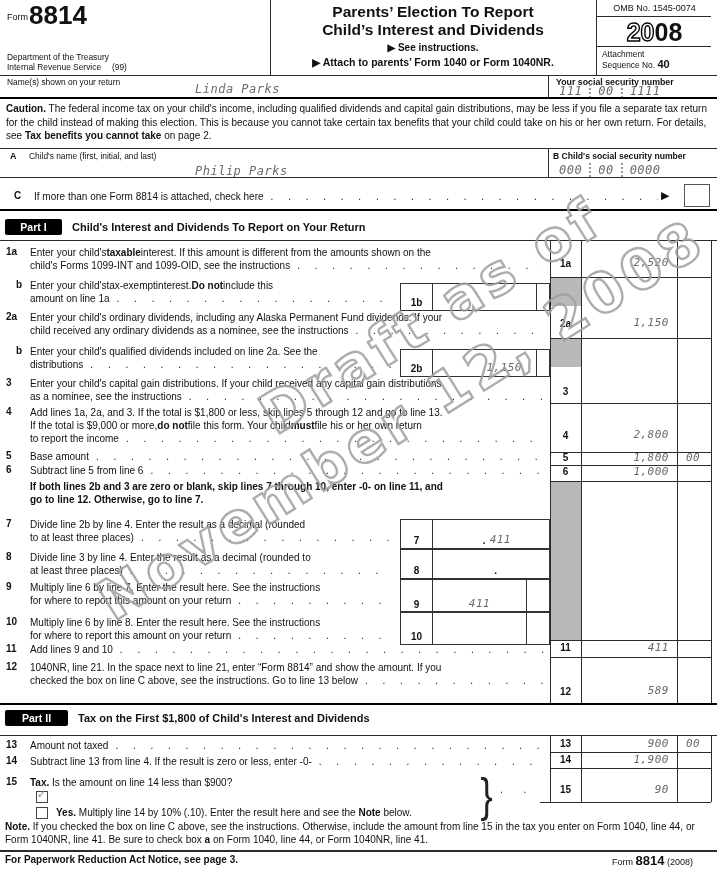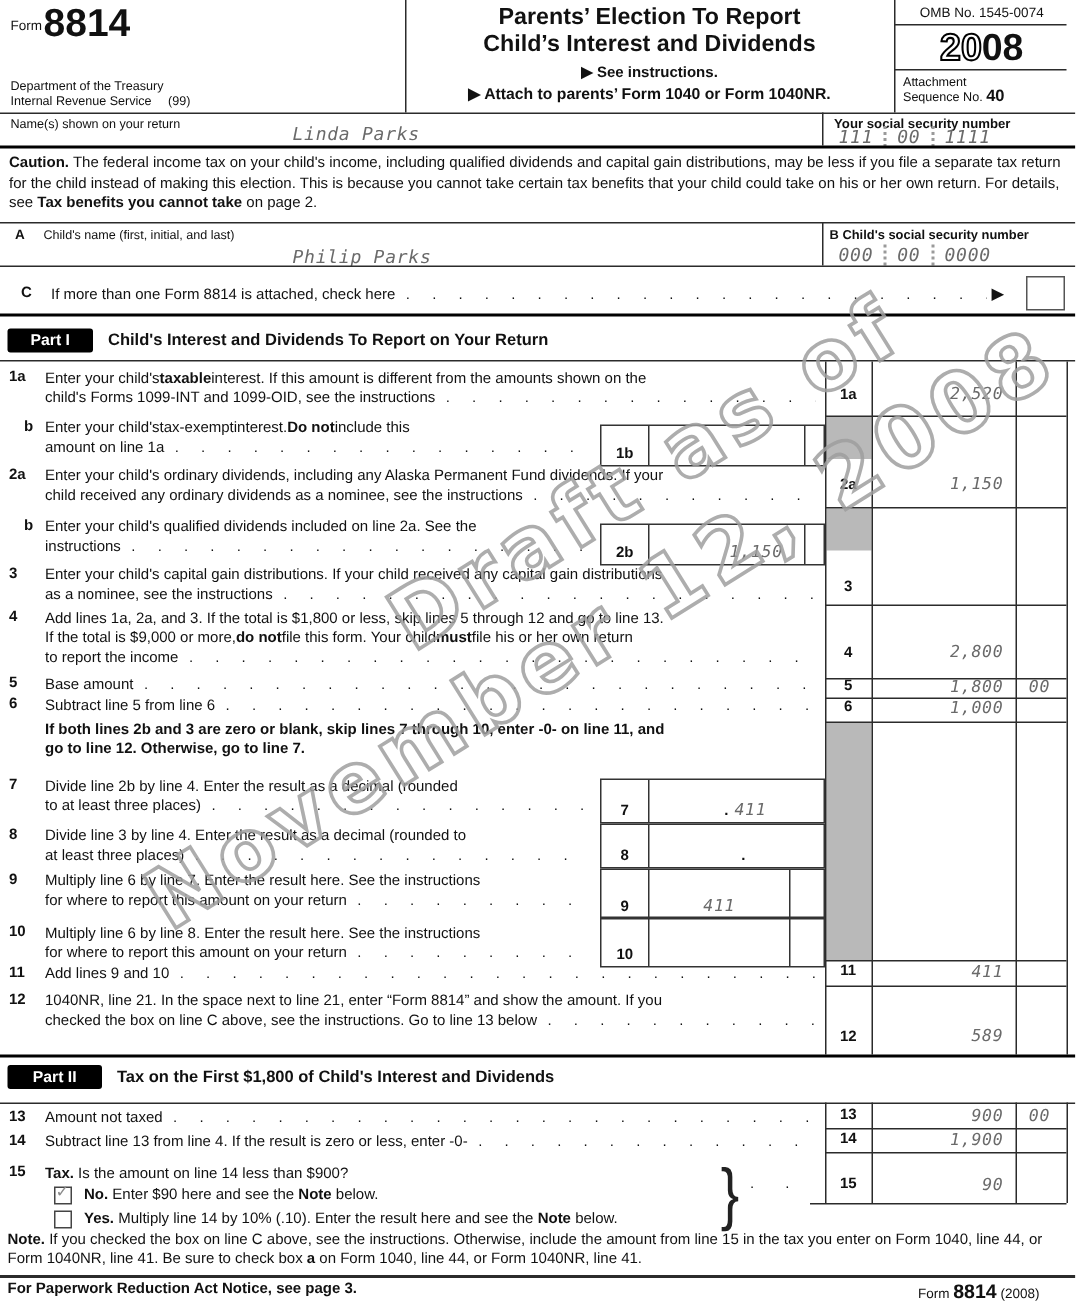--- a/index.html
+++ b/index.html
@@ -199,21 +199,21 @@
         <span class="leader">. . . . . . . . . . . . . . . . . . . . . . . . . . . . . . . . . . . . . . . . . . . . . . . . . .</span>
       </div>
   </div>
 
   <div class="lno" style="left:16px;top:345px">b</div>
   <div class="rowtxt" style="left:30px;top:345px;width:362px">
     <div class="ln">
         <span>Enter your child's qualified dividends included on line 2a. See the</span>
       </div>
     <div class="ln">
-        <span><span>instructions</span></span>
+        <span><span>distributions</span></span>
         <span class="leader">. . . . . . . . . . . . . . . . . . . . . . . . . . . . . . . . . . . . . . . . . . . . . . . . . .</span>
       </div>
   </div>
   <div class="ibox" style="top:349px;height:26px">
     <div class="blabel">2b</div>
     <div class="bval fill" style="padding-right:14px">1,150</div>
     <div style="width:12px;border-left:1px solid #333"></div>
   </div>
 
   <div class="lno" style="left:6px;top:377px">3</div>
@@ -387,21 +387,20 @@
         <span><span>Subtract line 13 from line 4. If the result is zero or less, enter -0-</span></span>
         <span class="leader">. . . . . . . . . . . . . . . . . . . . . . . . . . . . . . . . . . . . . . . . . . . . . . . . . .</span>
       </div>
   </div>
 
   <div class="lno" style="left:6px;top:776px">15</div>
   <div class="rowtxt" style="left:30px;top:776px;width:450px"><span style="font-weight: bold; margin-top: 25px;">Tax.</span><span> Is the amount on line 14 less than $900?</span></div>
   <div class="cb" style="left:36px;top:791px">
     <span class="mark">✓</span>
   </div>
-  <div class="rowtxt" style="left:56px;top:790px;width:420px"><span style="font-weight: bold;">No.</span><span>   Enter $90 here and see the </span><span style="font-weight: bold;">Note</span><span> below.</span></div>
   <div class="cb" style="left:36px;top:807px"></div>
   <div class="rowtxt" style="left:56px;top:806px;width:440px"><span style="font-weight: bold;">Yes.</span><span> Multiply line 14 by 10% (.10). Enter the result here and see the </span><span style="font-weight: bold;">Note</span><span> below.</span></div>
   <div class="abs" style="left:479px;top:768px;font-size:46px;font-weight:200;transform:scaleX(0.8);color:#222">}</div>
   <div class="abs" style="left:500px;top:784px;letter-spacing:9px">. .</div>
 
   <div class="abs" style="left:5px;top:820px;width:707px;line-height:13px;font-size:10px"><span style="font-weight: bold;">Note.</span><span> If you checked the box on line C above, see the instructions. Otherwise, include the amount from line 15 in the tax you enter on Form 1040, line 44, or Form 1040NR, line 41. Be sure to check box </span><span style="font-weight: bold;">a</span><span> on Form 1040, line 44, or Form 1040NR, line 41.</span></div>
 
   <div class="hline" style="left:0;top:850px;width:717px;height:1.5px"></div>
   <div class="abs b" style="left:5px;top:854px;font-size:10px">For Paperwork Reduction Act Notice, see page 3.</div>
   <div class="abs" style="left:358px;top:881px;font-size:15px">Cat. No. 10750J</div>

